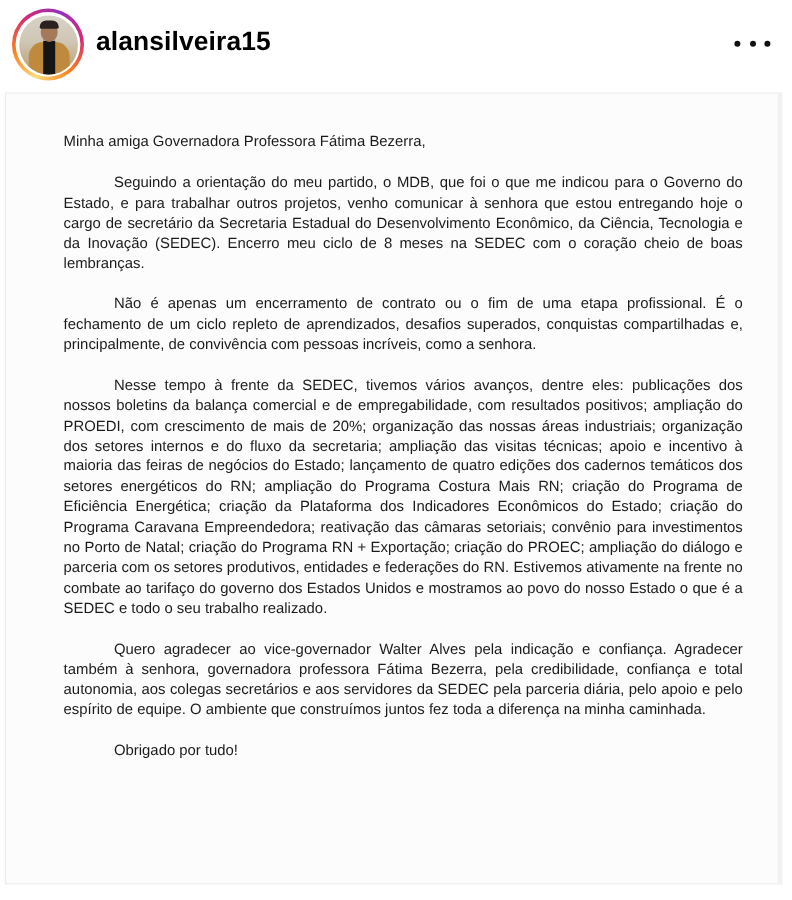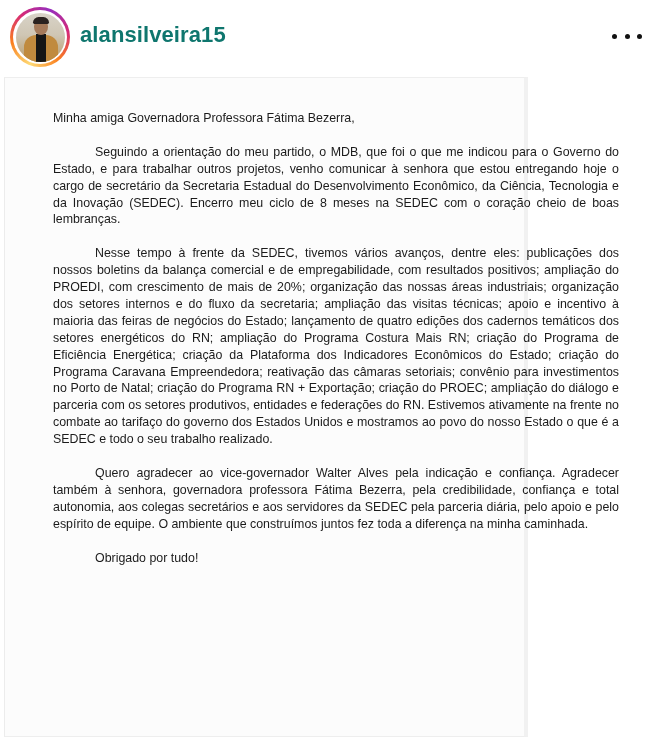--- a/index.html
+++ b/index.html
@@ -39,36 +39,36 @@
   .avatar .body {
     position: absolute; left: 8px; top: 22px; width: 34px; height: 30px;
     border-radius: 12px 12px 0 0; background: #c08a3e;
   }
   .avatar .shirt {
     position: absolute; left: 20px; top: 21px; width: 10px; height: 30px;
     background: #151515;
   }
   .username {
     position: absolute; left: 80px; top: 22px;
-    font-size: 22px; font-weight: bold; color: #0f766e; letter-spacing: 0.1px;
+    font-size: 22px; font-weight: bold; color: #000000; letter-spacing: 0.1px;
   }
   .more-button {
     position: absolute; right: 18px; top: 24px; width: 30px; height: 24px;
     display: flex; align-items: center; justify-content: space-between;
     cursor: pointer;
   }
   .more-button span {
     width: 5px; height: 5px; border-radius: 50%; background: #111;
   }
   .post {
     position: absolute; left: 0; top: 74px; width: 660px; height: 676px;
     background: #ffffff;
   }
   .page {
-    position: absolute; left: 4px; top: 3px; width: 524px; height: 660px;
+    position: absolute; left: 4px; top: 3px; width: 648px; height: 660px;
     background: #fcfcfc;
     border-left: 1px solid #ececec; border-right: 4px solid #f1f1f1;
     border-top: 1px solid #eeeeee; border-bottom: 1px solid #eeeeee;
   }
   .letter {
     position: absolute; left: 48px; top: 32px; width: 566px;
     font-size: 12.4px; line-height: 16.9px; color: #1b1b1b;
   }
   .letter p { text-align: justify; margin-bottom: 16.9px; }
   .letter p.indent { text-indent: 42px; }
@@ -94,18 +94,19 @@
     <span></span>
     <span></span>
   </div>
 </div>
 
 <div class="post">
   <div class="page">
     <div class="letter">
       <p class="greeting">Minha amiga Governadora Professora Fátima Bezerra,</p>
       <p class="indent">Seguindo a orientação do meu partido, o MDB, que foi o que me indicou para o Governo do Estado, e para trabalhar outros projetos, venho comunicar à senhora que estou entregando hoje o cargo de secretário da Secretaria Estadual do Desenvolvimento Econômico, da Ciência, Tecnologia e da Inovação (SEDEC). Encerro meu ciclo de 8 meses na SEDEC com o coração cheio de boas lembranças.</p>
+      <p class="indent">Não é apenas um encerramento de contrato ou o fim de uma etapa profissional. É o fechamento de um ciclo repleto de aprendizados, desafios superados, conquistas compartilhadas e, principalmente, de convivência com pessoas incríveis, como a senhora.</p>
       <p class="indent">Nesse tempo à frente da SEDEC, tivemos vários avanços, dentre eles: publicações dos nossos boletins da balança comercial e de empregabilidade, com resultados positivos; ampliação do PROEDI, com crescimento de mais de 20%; organização das nossas áreas industriais; organização dos setores internos e do fluxo da secretaria; ampliação das visitas técnicas; apoio e incentivo à maioria das feiras de negócios do Estado; lançamento de quatro edições dos cadernos temáticos dos setores energéticos do RN; ampliação do Programa Costura Mais RN; criação do Programa de Eficiência Energética; criação da Plataforma dos Indicadores Econômicos do Estado; criação do Programa Caravana Empreendedora; reativação das câmaras setoriais; convênio para investimentos no Porto de Natal; criação do Programa RN + Exportação; criação do PROEC; ampliação do diálogo e parceria com os setores produtivos, entidades e federações do RN. Estivemos ativamente na frente no combate ao tarifaço do governo dos Estados Unidos e mostramos ao povo do nosso Estado o que é a SEDEC e todo o seu trabalho realizado.</p>
       <p class="indent">Quero agradecer ao vice-governador Walter Alves pela indicação e confiança. Agradecer também à senhora, governadora professora Fátima Bezerra, pela credibilidade, confiança e total autonomia, aos colegas secretários e aos servidores da SEDEC pela parceria diária, pelo apoio e pelo espírito de equipe. O ambiente que construímos juntos fez toda a diferença na minha caminhada.</p>
       <p class="indent">Obrigado por tudo!</p>
     </div>
   </div>
 </div>
 
 </body></html>

